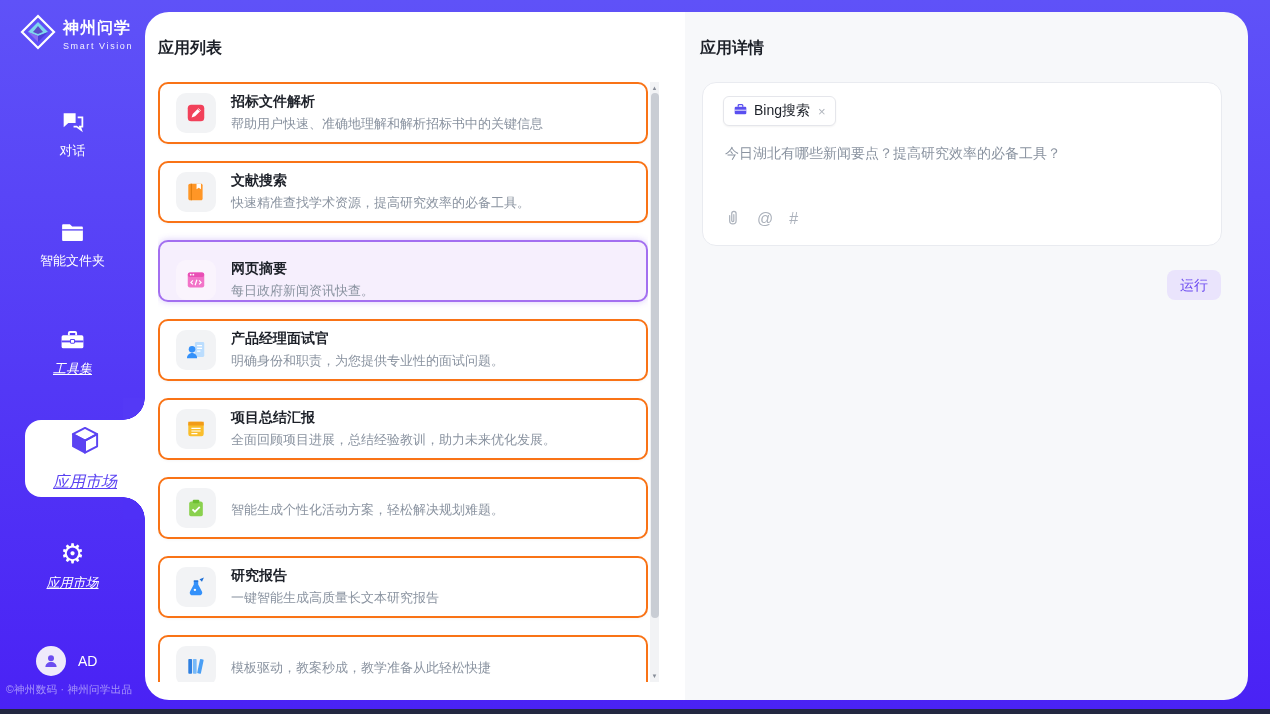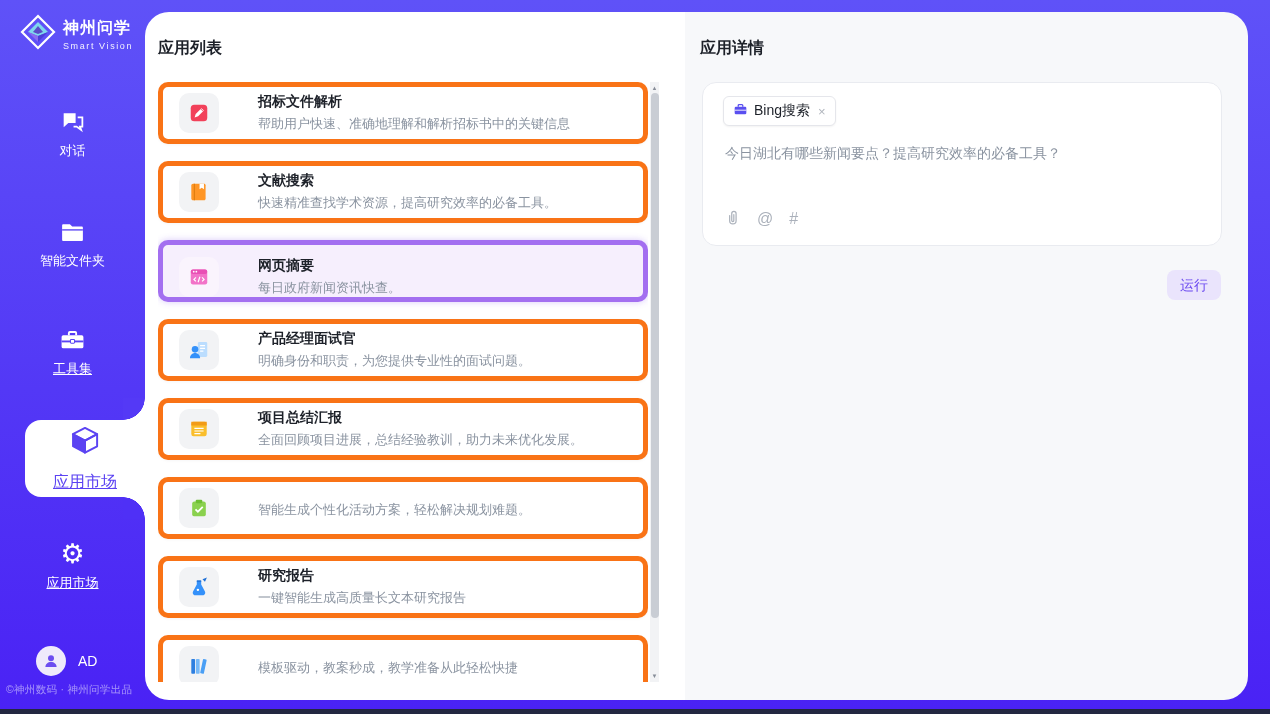--- a/index.html
+++ b/index.html
@@ -12,21 +12,21 @@
 
   
   .sidebar { position:absolute; left:0; top:0; width:145px; height:709px; }
   .logo { position:absolute; left:20px; top:14px; display:flex; align-items:center; gap:7px; }
   .logo-text .name { color:#fff; font-size:16px; font-weight:bold; letter-spacing:1px; }
   .logo-text .tagline { color:rgba(255,255,255,.92); font-size:9px; letter-spacing:1.6px; margin-top:2px; }
 
   .nav-item { position:absolute; left:0; width:145px; text-align:center; color:#fff; cursor:pointer; }
   .nav-item .nav-icon { display:flex; justify-content:center; align-items:center; height:28px; }
   .nav-item .nav-label { display:block; font-size:13px; margin-top:6px; color:#fff; }
-  .nav-label.u { text-decoration:underline; }
+  .nav-label.u { text-decoration:underline;font-style:italic; }
   .gear-glyph { font-size:27px; line-height:28px; color:#fff; font-family:"DejaVu Sans",sans-serif; }
 
   .nav-bubble { position:absolute; left:25px; top:420px; width:120px; height:77px; background:#fff;
                 border-radius:16px 0 0 16px; display:flex; flex-direction:column; align-items:center;
                 justify-content:center; cursor:pointer; }
   .nav-bubble .nav-label { color:#5B43F2; margin-top:13px; }
   .corner { position:absolute; left:123px; width:22px; height:22px; }
   .corner.top { top:398px; background:radial-gradient(circle at 0 0, #5439F6 21.5px, #ffffff 22px); }
   .corner.bottom { top:497px; background:radial-gradient(circle at 0 100%, #4F30F6 21.5px, #ffffff 22px); }
 
@@ -41,23 +41,23 @@
   .content { position:absolute; left:145px; top:12px; width:1103px; height:688px;
              border-radius:24px; overflow:hidden; display:flex; }
   .panel-list { position:relative; width:540px; height:100%; background:#fff; }
   .panel-detail { position:relative; flex:1; height:100%; background:#F7F8FA; }
   .panel-title { position:absolute; top:26px; font-size:16px; font-weight:bold; color:#1D2129; }
   .panel-list .panel-title { left:13px; }
   .panel-detail .panel-title { left:15px; }
 
   
   .list-viewport { position:absolute; left:13px; top:70px; width:490px; height:600px; overflow:hidden; }
-  .app-card { height:62px; border:5px solid #f97316; border-radius:10px; margin-bottom:17px;
+  .app-card { height:62px; border:2px solid #f97316; border-radius:10px; margin-bottom:17px;
               background:#fff; display:flex; align-items:center; padding:0 16px; cursor:pointer;
-              box-shadow:0 1px 3px rgba(31,35,41,.04);gap:24px; }
+              box-shadow:0 1px 3px rgba(31,35,41,.04); }
   .app-card.selected { background:#F6EFFD; border-color:#A36FF0; box-shadow:0 0 7px rgba(130,80,240,.3);align-items:flex-end; }
   .icon-box { width:40px; height:40px; border-radius:10px; background:#F2F3F5; display:flex;
               align-items:center; justify-content:center; flex:0 0 auto; }
   .app-card.selected .icon-box { background:#FAF4FD; }
   .app-meta { margin-left:15px; min-width:0; }
   .app-title { font-size:14px; font-weight:bold; color:#1D2129; }
   .app-desc { font-size:13px; color:#8A93A0; margin-top:4px; white-space:nowrap; }
 
   .scrollbar { position:absolute; left:505px; top:70px; width:9px; height:600px; background:#F2F3F5; }
   .scroll-arrow { position:absolute; left:0; width:9px; text-align:center; font-size:6px; color:#878D98; line-height:8px; cursor:pointer; }

